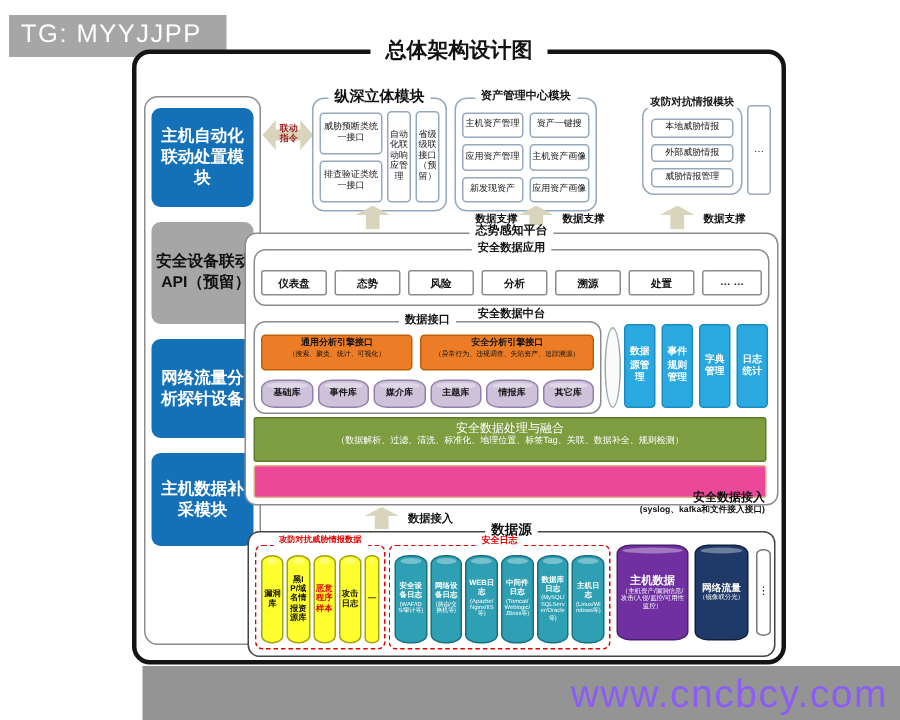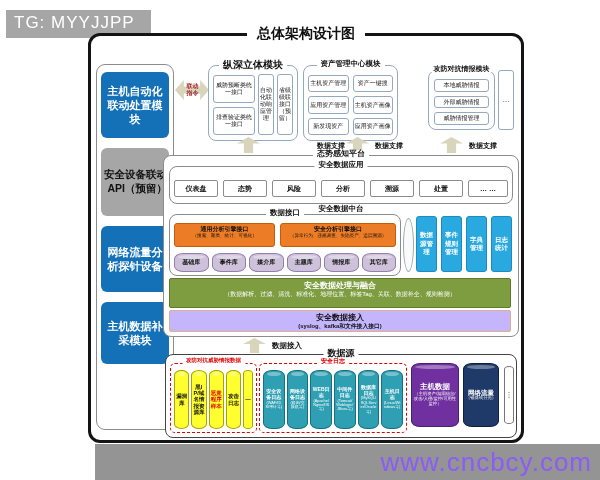--- a/index.html
+++ b/index.html
@@ -58,24 +58,24 @@
        display:flex;align-items:center;justify-content:center;}
   .engine{background:#ec7c26;border:1px solid #c05f08;border-radius:3px;color:#111;
           text-align:center;padding:2px 1px;line-height:1.2;}
   .engine .nm{font-size:6px;font-weight:bold;}
   .engine .ds{font-size:4.6px;}
   .mgmt{background:#29a9e0;border:1px solid #1b8cc0;border-radius:3px;color:#fff;
         font-size:6.5px;font-weight:bold;display:flex;align-items:center;justify-content:center;
         text-align:center;word-break:break-all;line-height:1.3;padding:2px;}
   .greenbar{background:#7d9d40;border:1px solid #5f7c2a;border-radius:2px;color:#fff;
             text-align:center;line-height:1.25;padding-top:2px;box-sizing:border-box;}
-  .greenbar .nm{font-size:8px;font-weight:bold;}
+  .greenbar .nm{font-size:8px;font-weight:normal;}
   .greenbar .ds{font-size:6px;}
-  .pinkbar{background:#c4b5fd;border:1px solid #e2af86;border-radius:2px;color:#111;
-            text-align:center;line-height:1.2;padding-top:2px;box-sizing:border-box;}
+  .pinkbar{background:#ec4899;border:1px solid #e2af86;border-radius:2px;color:#111;
+            text-align:right;line-height:1.2;padding-top:16px;box-sizing:border-box;}
   .pinkbar .nm{font-size:8px;font-weight:bold;}
   .pinkbar .ds{font-size:5.8px;font-weight:bold;}
   .ellipse{position:absolute;border:1px solid #9aa;border-radius:50%;background:#fafafa;}
   .nm5{font-size:5px;font-weight:bold;}
   .ds4{font-size:3.9px;}
   
   .wmband{position:absolute;left:95px;top:444px;width:505px;height:36px;
           background:rgba(125,125,125,0.82);display:flex;align-items:center;
           justify-content:flex-end;padding-right:8px;box-sizing:border-box;}
   .wmband span{color:#8b5cf6;font-size:26px;letter-spacing:1px;}

